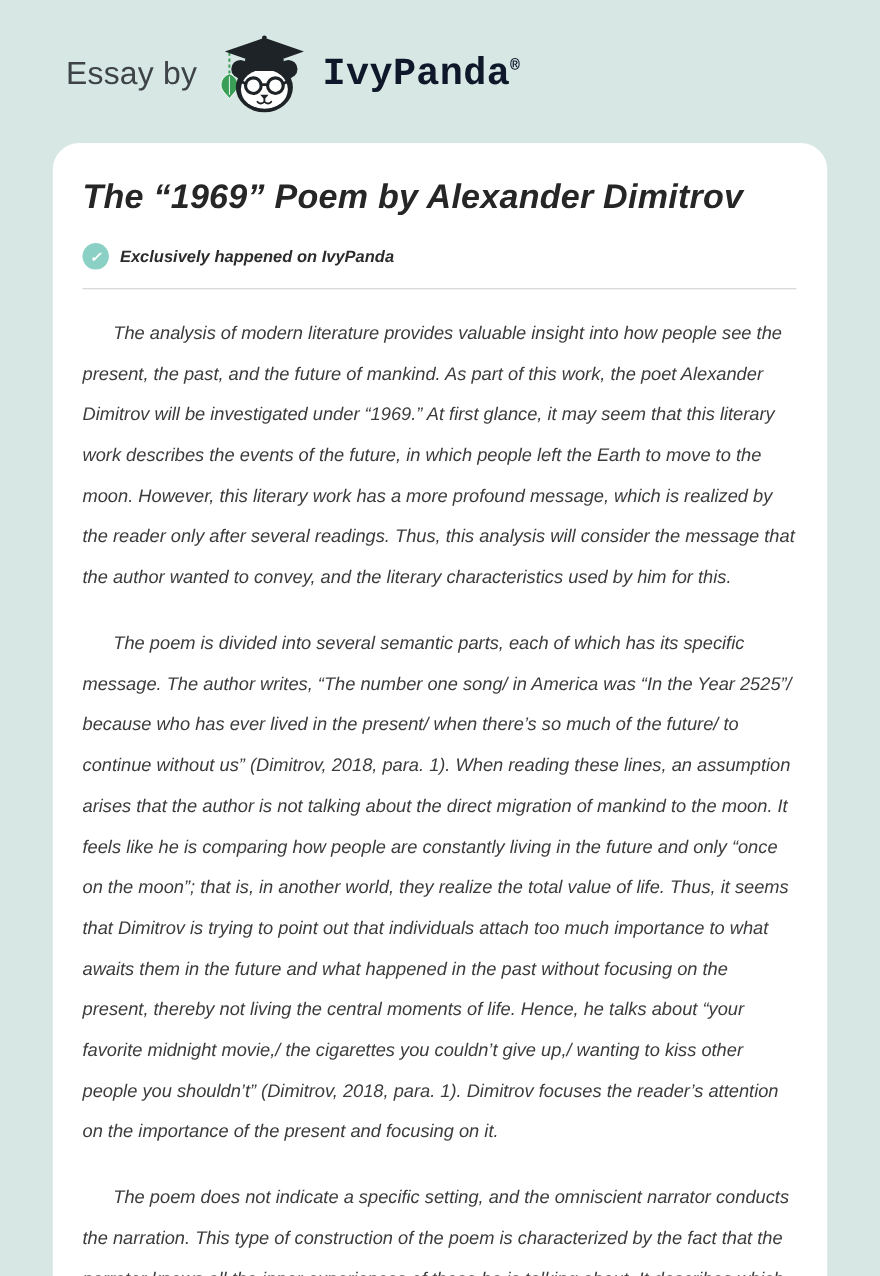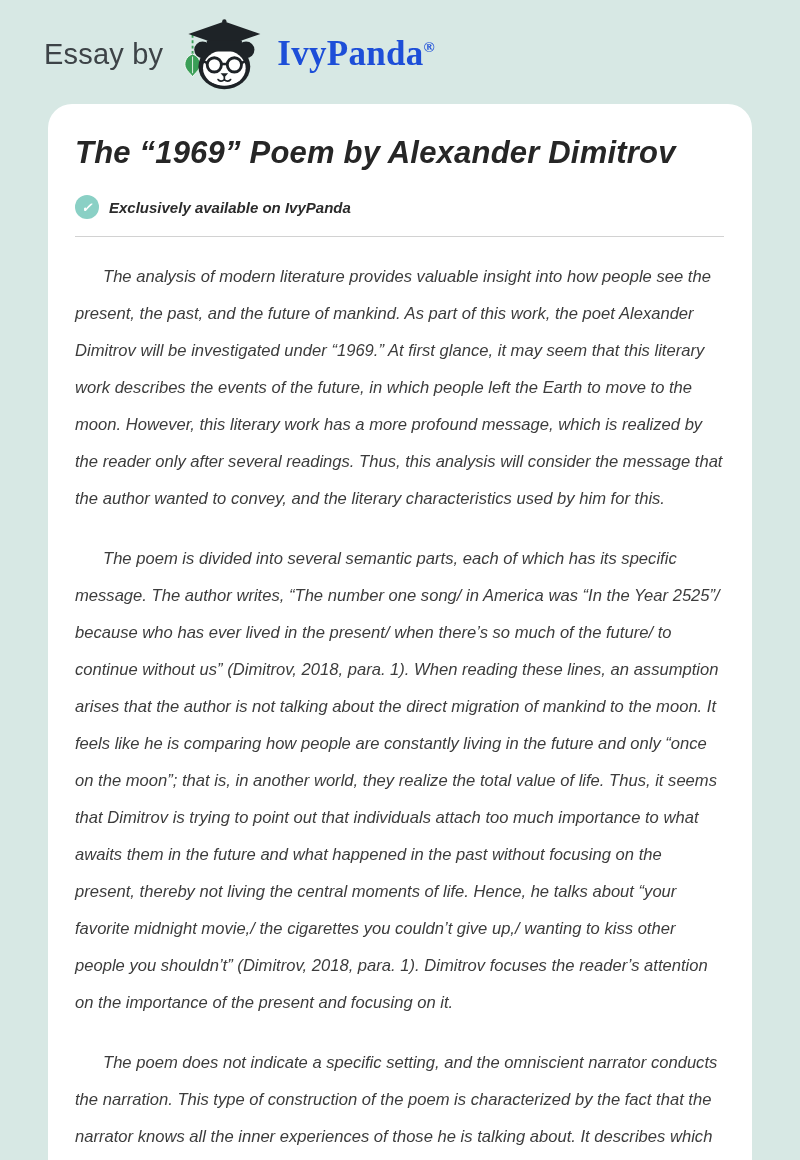--- a/index.html
+++ b/index.html
@@ -8,40 +8,40 @@
     font-family: "Liberation Sans", sans-serif;
     background: #d7e8e4;
   }
   body { min-height: 1160px; }
 
   
   .site-header {
     display: flex;
     align-items: center;
     gap: 12px;
-    padding: 28px 48px 24px 44px;
-    height: 104px;
+    padding: 28px 48px 24px 60px;
+    height: 130px;
   }
   .essay-by {
     font-size: 29px;
     font-weight: 400;
     color: #3d4347;
     letter-spacing: 0.2px;
   }
   .logo-wrap {
     display: flex;
     align-items: center;
     gap: 10px;
   }
   .logo-svg { width: 92px; height: 76px; display: block; }
   .brand-name {
-    font-family: Liberation Serif, serif;
+    font-family: Liberation Mono, monospace;
     font-size: 35px;
     font-weight: 700;
-    color: #1d4ed8;
+    color: #0f172a;
     letter-spacing: 0.3px;
   }
   .brand-name sup {
     font-size: 15px;
     font-weight: 700;
     vertical-align: super;
     line-height: 0;
   }
 
   
@@ -135,21 +135,21 @@
     </svg>
     <span class="brand-name"><span>IvyPanda</span><sup>®</sup></span>
   </span>
 </header>
 
 <main class="card">
   <h1 class="article-title">The “1969” Poem by Alexander Dimitrov</h1>
 
   <div class="badge-row">
     <span class="check-circle">✓</span>
-    <span class="badge-text">Exclusively available on IvyPanda</span>
+    <span class="badge-text">Exclusively happened on IvyPanda</span>
   </div>
 
   <hr class="divider">
 
   <article class="essay-body">
     <p>The analysis of modern literature provides valuable insight into how people see the present, the past, and the future of mankind. As part of this work, the poet Alexander Dimitrov will be investigated under “1969.” At first glance, it may seem that this literary work describes the events of the future, in which people left the Earth to move to the moon. However, this literary work has a more profound message, which is realized by the reader only after several readings. Thus, this analysis will consider the message that the author wanted to convey, and the literary characteristics used by him for this.</p>
     <p>The poem is divided into several semantic parts, each of which has its specific message. The author writes, “The number one song/ in America was “In the Year 2525”/ because who has ever lived in the present/ when there’s so much of the future/ to continue without us” (Dimitrov, 2018, para. 1). When reading these lines, an assumption arises that the author is not talking about the direct migration of mankind to the moon. It feels like he is comparing how people are constantly living in the future and only “once on the moon”; that is, in another world, they realize the total value of life. Thus, it seems that Dimitrov is trying to point out that individuals attach too much importance to what awaits them in the future and what happened in the past without focusing on the present, thereby not living the central moments of life. Hence, he talks about “your favorite midnight movie,/ the cigarettes you couldn’t give up,/ wanting to kiss other people you shouldn’t” (Dimitrov, 2018, para. 1). Dimitrov focuses the reader’s attention on the importance of the present and focusing on it.</p>
     <p>The poem does not indicate a specific setting, and the omniscient narrator conducts the narration. This type of construction of the poem is characterized by the fact that the narrator knows all the inner experiences of those he is talking about. It describes which song was popular and the moments of life that people are particularly concerned about, such as ex-love and bad habits that they never gave up. At the end of the poem, the author describes one of the most critical events for America, in 1969, the country’s astronauts landed on the moon. However, they returned to continue their activities on Earth. Thus, the author emphasizes that although humanity managed to touch the future, the past pulled it back.</p>
   </article>
 </main>

